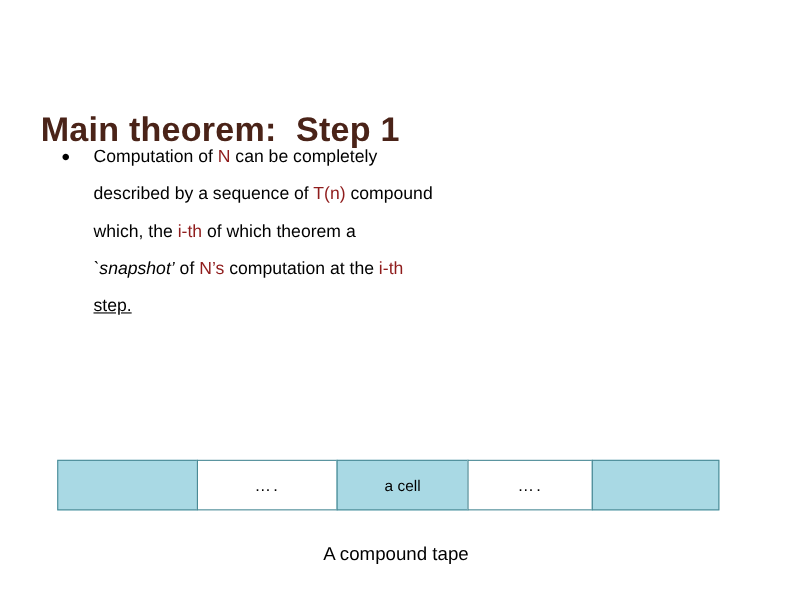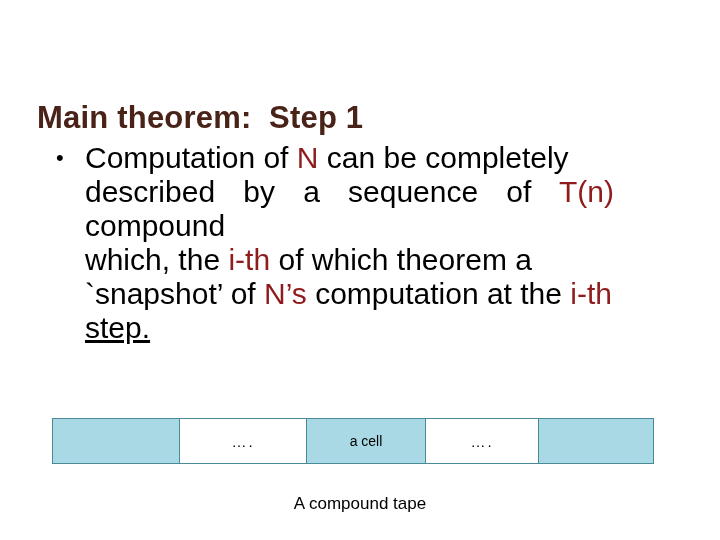--- a/index.html
+++ b/index.html
@@ -48,35 +48,35 @@
   }
   .bullet-mark {
     position: absolute;
     left: 4px;
     top: 0;
     font-size: 22px;
     line-height: 34px;
     color: #000000;
   }
   .bullet-text {
-    font-size: 30px;
+    font-size: 16px;
     line-height: 34px;
     color: #000000;
     text-align: justify;
     text-justify: inter-word;
-    margin-top: 15px;
   }
   .bullet-text .lastline {
     text-align: left;
     text-decoration: underline;
   }
   .hl {
     color: #8f1c1c;
   }
   .ital {
+    font-style: italic;
   }
 
   
   .tape {
     position: absolute;
     left: 52px;
     top: 418px;
     width: 616px;
     height: 46px;
     display: flex;

